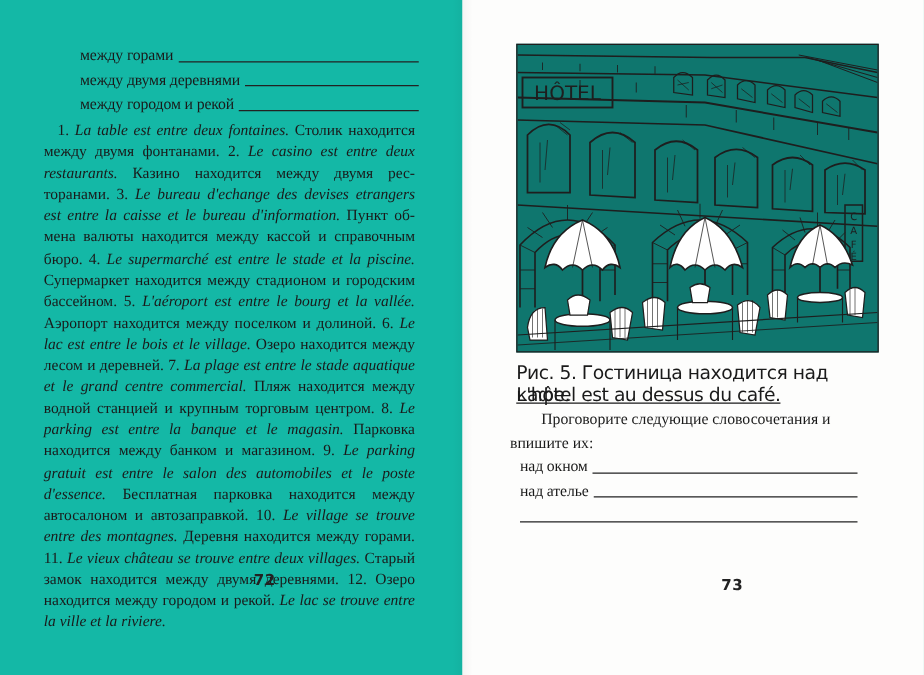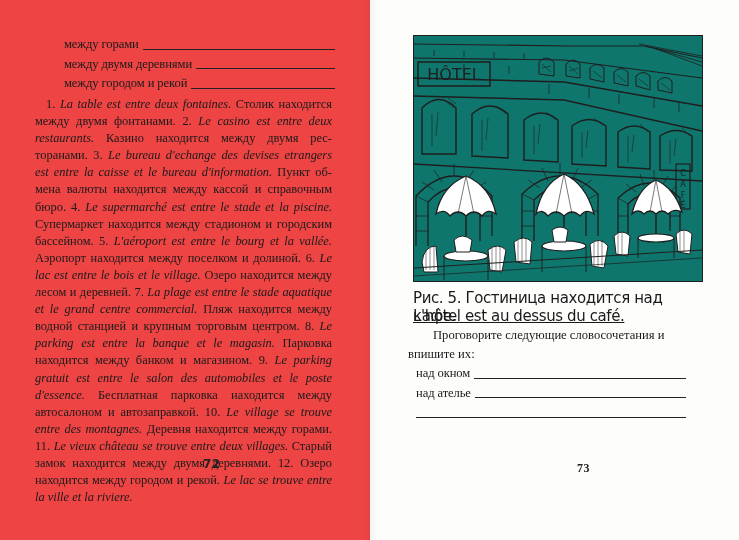--- a/index.html
+++ b/index.html
@@ -4,21 +4,21 @@
 <style>
   html, body { margin: 0; padding: 0; }
   body {
     width: 739px; height: 540px; overflow: hidden;
     background: #fdfdfb;
     position: relative;
     font-family: "Liberation Serif", "DejaVu Serif", serif;
     color: #1a1a1a;
   }
   .page { position: absolute; top: 0; height: 540px; }
-  .page-left { left: 0; width: 370px; background: #ef4444; }
+  .page-left { left: 0; width: 370px; background: #14b8a6; }
   .page-right { left: 370px; width: 369px; background: #fdfdfc; }
   .gutter {
     position: absolute; left: 362px; top: 0; width: 16px; height: 540px;
     background: linear-gradient(to right, rgba(0,0,0,0) 0%, rgba(0,0,0,0.035) 50%, rgba(0,0,0,0) 100%);
   }
 
   
   .fill-list { position: absolute; }
   .fill-row {
     display: flex; align-items: flex-end;
@@ -38,21 +38,21 @@
     margin: 0;
     hyphens: manual;
   }
   .body-text i { font-style: italic; }
 
   .page-num {
     position: absolute; font-family: "DejaVu Sans", sans-serif;
     font-weight: bold; font-size: 12px; letter-spacing: 0.5px; color: #222; padding-left: 28px;
   }
   .pn-left { left: 175px; top: 457px; }
-  .pn-right { left: 549px; top: 461px; font-family: Liberation Serif, serif; }
+  .pn-right { left: 549px; top: 461px; }
 
   
   .figure {
     position: absolute; left: 413px; top: 35px; width: 290px; height: 247px;
     border: 1.5px solid #1e1e1e; box-sizing: border-box; overflow: hidden; background: #0f766e;
   }
   .figure svg { position: absolute; left: 0; top: 0; }
 
   .caption {
     position: absolute; left: 413px; width: 290px; text-align: left;

